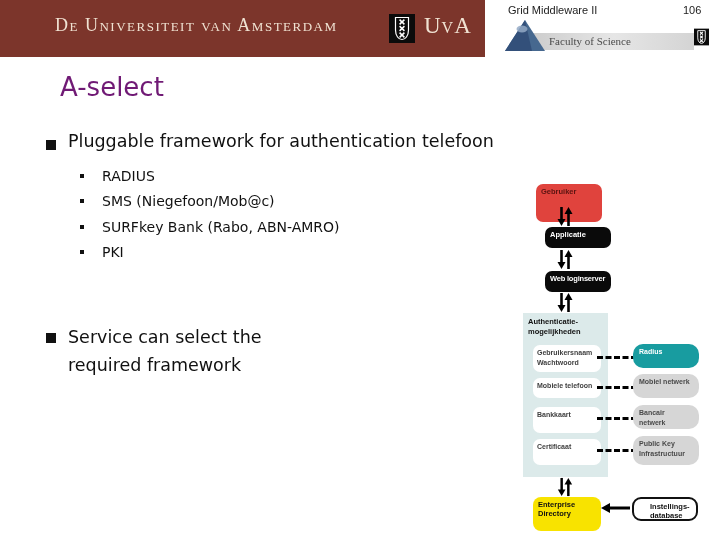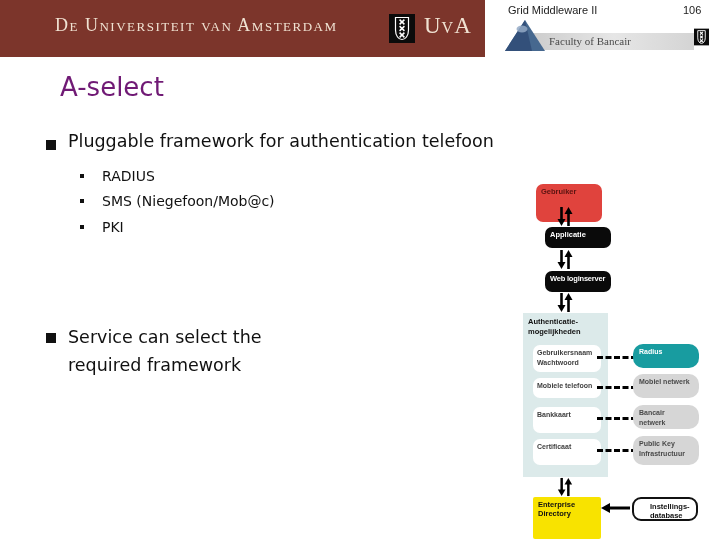--- a/index.html
+++ b/index.html
@@ -56,22 +56,22 @@
   .m3{top:439px;height:26px;}
   .p-box{left:633px;width:66px;border-radius:10px;font-size:7px;font-weight:bold;
     line-height:1.4;padding:3px 6px;box-sizing:border-box;}
   .p-teal{top:344px;height:24px;background:#189CA0;color:#ffffff;}
   .p-gray{background:#D6D6D6;color:#4a4a4a;}
   .p1{top:374px;height:24px;}
   .p2{top:405px;height:24px;}
   .p3{top:436px;height:29px;}
   .dash{left:597px;width:40px;height:0;border-top:3px dashed #000;}
   .d0{top:356px;} .d1{top:386px;} .d2{top:417px;} .d3{top:449px;}
-  .n-yellow{left:533px;top:497px;width:68px;height:42px;background:#F8E300;
-    color:#111;border-radius:2px;}
+  .n-yellow{left:533px;top:497px;width:68px;height:34px;background:#F8E300;
+    color:#111;border-radius:8px;}
   .n-outline{left:632px;top:497px;width:66px;height:24px;background:#ffffff;
     border:2px solid #111;border-radius:9px;color:#111;padding-left:16px;}
 </style>
 </head>
 <body>
 
 <div class="abs banner"></div>
 <div class="abs banner-text">De Universiteit van Amsterdam</div>
 
 <svg class="abs crest" width="26" height="29" viewBox="0 0 26 29">
@@ -90,21 +90,21 @@
 <div class="abs uva-abbrev">UvA</div>
 <div class="abs course-title">Grid Middleware II</div>
 <div class="abs page-number">106</div>
 
 <div class="abs faculty-strip"></div>
 <svg class="abs pyramid" width="42" height="33" viewBox="0 0 42 33">
   <polygon points="21,1 41,32 1,32" fill="#46688F"></polygon>
   <polygon points="21,1 28,32 1,32" fill="#33507A"></polygon>
   <ellipse cx="18" cy="10" rx="5.5" ry="3.5" fill="#93A9C6" opacity="0.85"></ellipse>
 </svg>
-<div class="abs faculty-name">Faculty of Bancair</div>
+<div class="abs faculty-name">Faculty of Science</div>
 
 <svg class="abs mini-crest" width="15" height="18" viewBox="0 0 26 29">
   <rect width="26" height="29" fill="#0b0b0b"></rect>
   <path d="M6.5 3.5 h13 v12.5 c0 6 -3.2 9.5 -6.5 9.5 c-3.3 0 -6.5 -3.5 -6.5 -9.5 z" fill="none" stroke="#ffffff" stroke-width="1.6"></path>
   <g stroke="#ffffff" stroke-width="2">
     <line x1="10.6" y1="5.6" x2="15.4" y2="10.4"></line>
       <line x1="15.4" y1="5.6" x2="10.6" y2="10.4"></line>
     <line x1="10.6" y1="12.1" x2="15.4" y2="16.9"></line>
       <line x1="15.4" y1="12.1" x2="10.6" y2="16.9"></line>
     <line x1="10.6" y1="18.6" x2="15.4" y2="23.4"></line>
@@ -121,20 +121,24 @@
   <li>
       <span class="sub-sq"></span>
       <span class="sub-item">RADIUS</span>
     </li>
   <li>
       <span class="sub-sq"></span>
       <span class="sub-item">SMS (Niegefoon/Mob@c)</span>
     </li>
   <li>
       <span class="sub-sq"></span>
+      <span class="sub-item">SURFkey Bank (Rabo, ABN-AMRO)</span>
+    </li>
+  <li>
+      <span class="sub-sq"></span>
       <span class="sub-item">PKI</span>
     </li>
 </ul>
 
 <div class="abs bullet-sq b2-sq"></div>
 <div class="abs b2-text">Service can select the required framework</div>
 
 <div class="dg">
 
   <div class="abs node n-red">Gebruiker</div>

